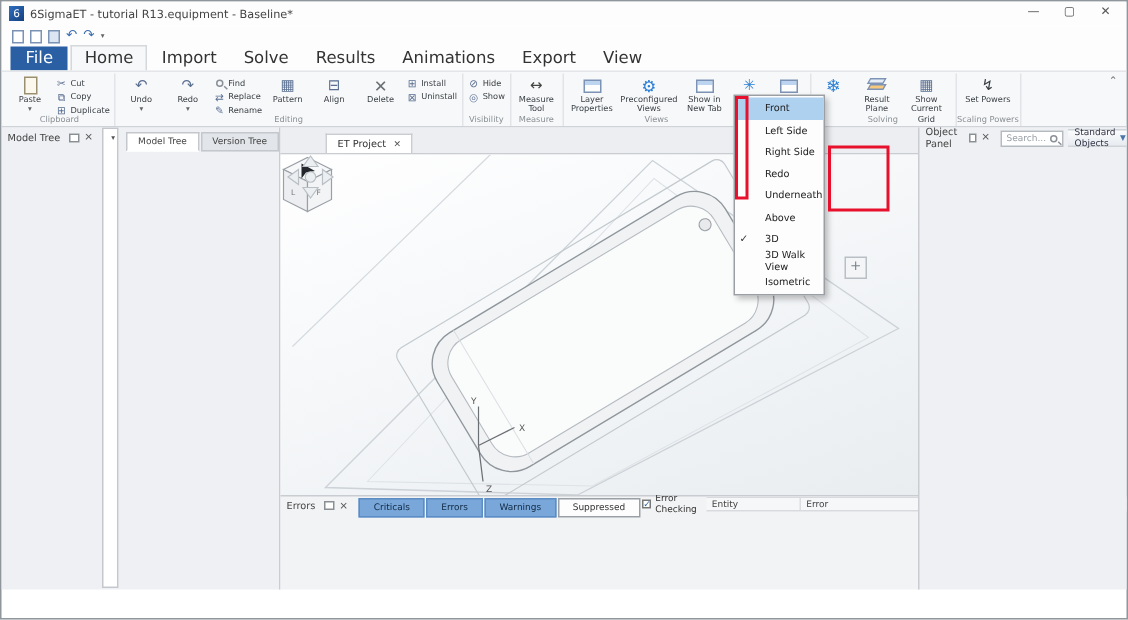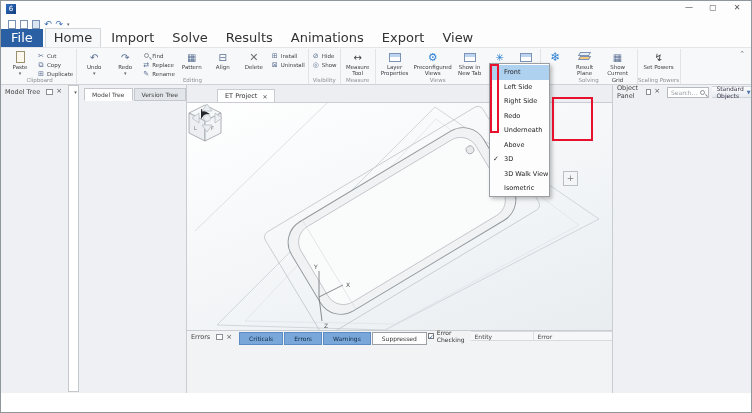--- a/index.html
+++ b/index.html
@@ -10,21 +10,21 @@
   .appico{width:10px;height:10px;background:linear-gradient(135deg,#2f6fc0,#153f7e);color:#fff;font-size:7px;text-align:center;line-height:10px}
   .wtitle{font-size:7.5px;color:#444}
   .wctrls{position:absolute;right:2px;top:0;display:flex}
   .wctrl{width:24px;height:14px;text-align:center;font-size:8px;line-height:13px;color:#555}
   
   .qat{height:15px;display:flex;align-items:center;gap:4px;padding-left:7px;background:#fdfdfd}
   .qico{font-size:9px;line-height:9px;color:#3c6db0}
   .qbox{width:8px;height:9px;border:1px solid #7a93b5;background:#fff;display:inline-block}
   .qbox.save{background:#dce6f2}
   
-  .tabrow{height:15px;display:flex;align-items:flex-end;gap:2px;background:#fdfdfd;font-size:13px}
+  .tabrow{height:15px;display:flex;align-items:flex-end;gap:2px;padding-left:6px;background:#fdfdfd;font-size:11px}
   .rtab{padding:1px 8px 2px;color:#333}
   .rtab.file{background:#2b5fa3;color:#fff;padding:1px 10px 2px}
   .rtab.active{background:#f7f8f9;border:1px solid #d5d8db;border-bottom:none}
   
   .ribbon{position:relative;height:38px;background:#f7f8f9;border-top:1px solid #e3e5e8;border-bottom:1px solid #cfd3d7;display:flex;align-items:stretch;padding:1px 0 0 2px}
   .rgroup{position:relative;border-right:1px solid #e2e4e7;padding:1px 3px 8px;display:flex;gap:3px;align-items:flex-start}
   .glabel{position:absolute;bottom:1px;left:0;right:0;text-align:center;font-size:5.5px;color:#8a8f94}
   .rbtn{font-size:5.5px;color:#3a3f44;line-height:1.15;text-align:center}
   .rbtn.big{width:28px;display:flex;flex-direction:column;align-items:center;gap:1px;padding-top:1px}
   .rbtn.big .bico{height:12px;display:flex;align-items:center;justify-content:center}
@@ -99,37 +99,38 @@
   .rspacer{flex:1;background:#fdfdfe;margin:0 1px;border:1px solid #d8dbde;border-top:none}
   .hscroll{height:9px;display:flex;align-items:center;background:#f1f2f4;border:1px solid #d8dbde;margin:0 1px}
   .sarrow{width:9px;text-align:center;font-size:5px;color:#777}
   .strack{flex:1;height:7px;position:relative}
   .sthumb{position:absolute;left:1px;top:0;width:58%;height:7px;background:#cdd1d6;border:1px solid #b5bac0}
   .rtabs{height:15px;display:flex;align-items:flex-end;gap:1px;padding-left:2px}
   
   .statusbar{position:absolute;left:0;top:392px;width:752px;height:15px;background:#2d5c92;color:#eaf1f8;font-size:6.5px;display:flex;align-items:center;gap:14px;padding-left:6px}
   
   .vmenu{position:absolute;left:488px;top:62px;width:61px;height:134px;background:#fdfdfd;border:1px solid #9b9fa4;box-shadow:2px 2px 4px rgba(0,0,0,.25);z-index:30;padding-top:1px}
-  .mi{height:14.5px;display:flex;align-items:center;padding-left:14px;font-size:6.5px;color:#222;position:relative}
+  .mi{height:14.5px;display:flex;align-items:center;padding-left:20px;font-size:6.5px;color:#222;position:relative}
   .mi.sel{background:#aed1f0}
   .mi .chk{position:absolute;left:3px;font-size:7px;color:#333}
   
   .anno{position:absolute;border:2px solid #e8112d;z-index:40}
   .anno.strip{left:489px;top:63px;width:9px;height:69px}
   .anno.cubebox{left:551px;top:96px;width:41px;height:44px}
   .cubewrap{position:absolute;left:368px;top:0px;width:36px;height:40px}
   .cross{position:absolute;left:366px;top:40px;width:40px;height:30px}
 </style>
 </head>
 <body>
 
 <div id="window">
 
   <div class="titlebar">
     <span class="appico">6</span>
+    <span class="wtitle">6SigmaET - tutorial R13.equipment - Baseline*</span>
     <span class="wctrls">
       <span class="wctrl">—</span>
       <span class="wctrl">▢</span>
       <span class="wctrl close">✕</span>
     </span>
   </div>
 
   <div class="qat">
     <span class="qbox"></span>
     <span class="qbox"></span>

